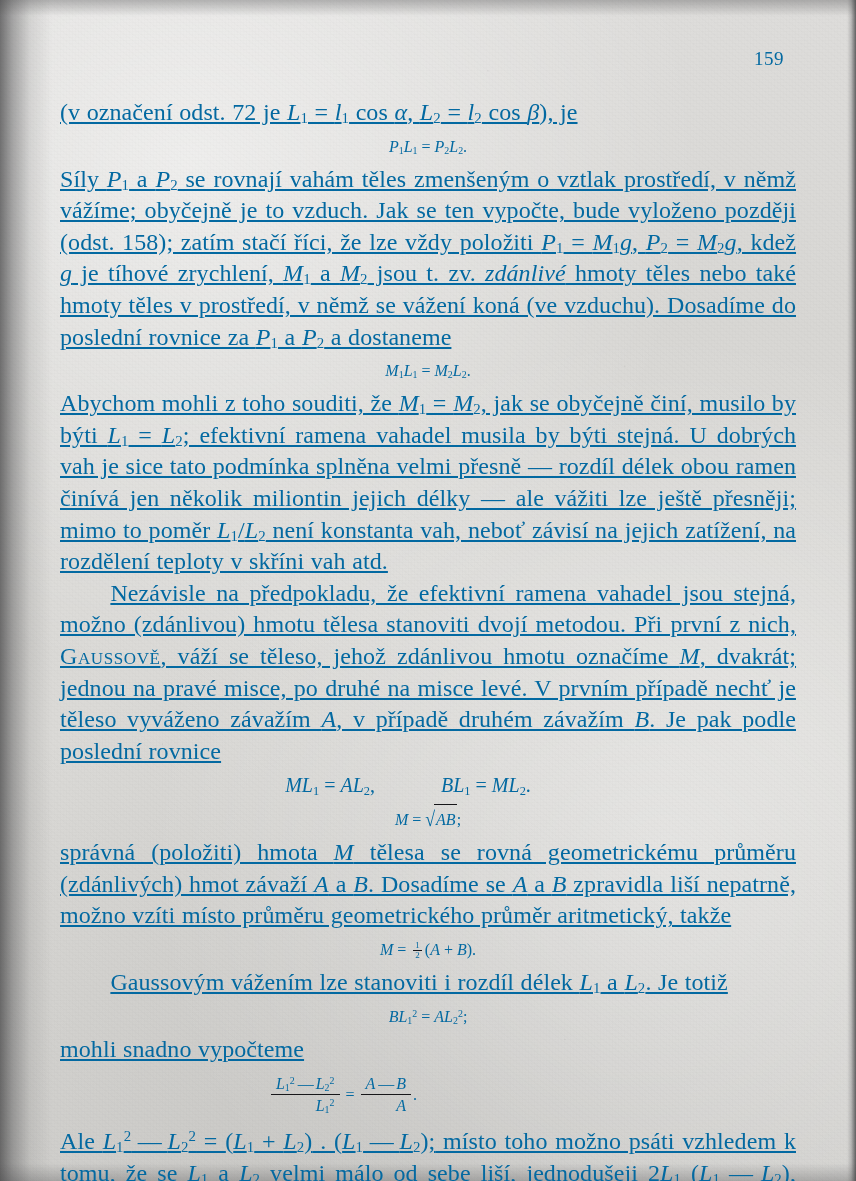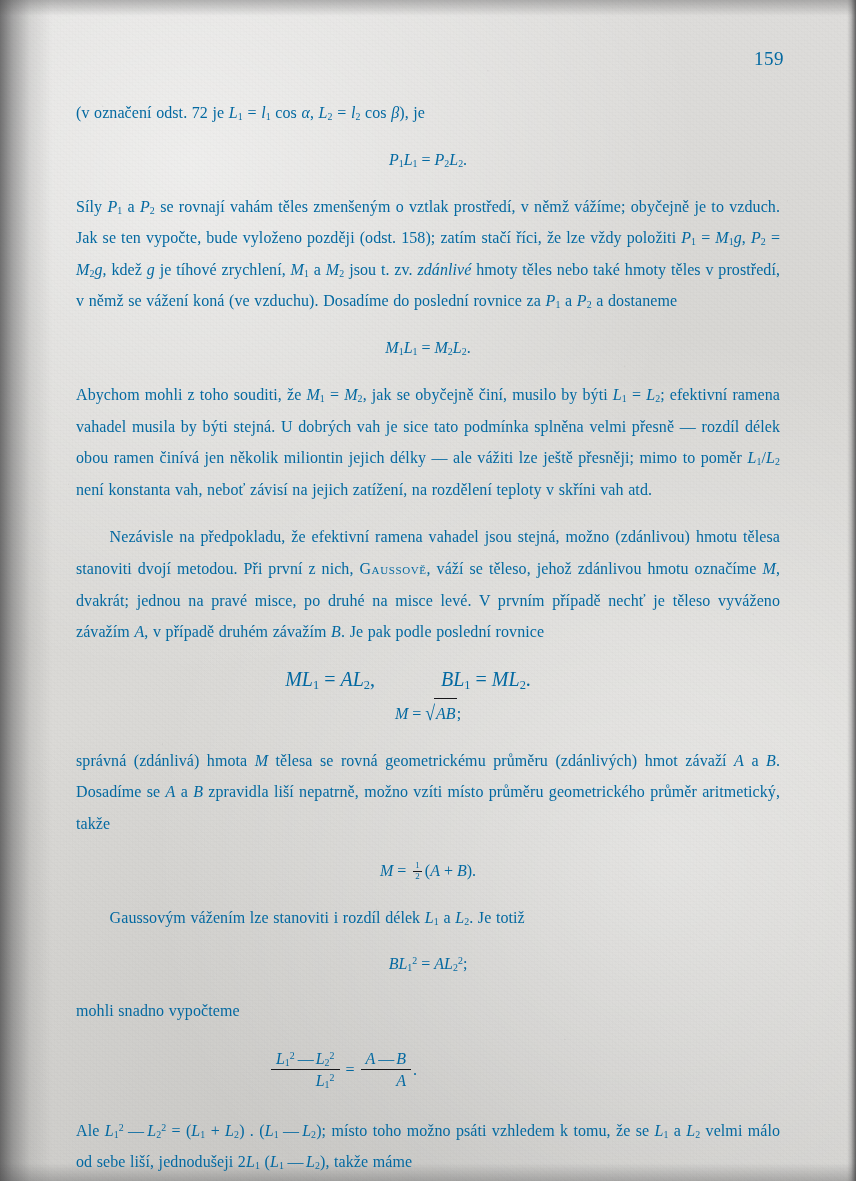--- a/index.html
+++ b/index.html
@@ -81,27 +81,28 @@
     z-index: 5;
   }
   .folio {
     text-align: right;
     font-size: 19px;
     letter-spacing: .5px;
     padding-right: 12px;
     margin-bottom: 27px;
   }
   p.body {
-    margin: 16px;
-    font-size: 16px;
+    margin: 0;
+    font-size: 24px;
     line-height: 31.6px;
     text-align: justify;
     text-justify: inter-word;
     letter-spacing: .08px;
     word-spacing: .5px;
+    text-decoration: underline;
   }
   p.body.indent { text-indent: 2.1em; }
   .eq {
     margin: 3px 0 2px 0;
     text-align: center;
     font-size: 16px;
     line-height: 30px;
   }
   .eq.offset-left { padding-right: 170px; }
   .eq-pair {
@@ -207,21 +208,21 @@
     <p class="body indent"><span>Nezávisle na předpokladu, že efektivní ramena vahadel jsou stejná, možno (zdánlivou) hmotu tělesa stanoviti dvojí metodou. Při první z nich, </span><span class="smallcaps">Gaussově</span><span>, váží se těleso, jehož zdánlivou hmotu označíme </span><i>M</i><span>, dvakrát; jednou na pravé misce, po druhé na misce levé. V prvním případě nechť je těleso vyváženo závažím </span><i>A</i><span>, v případě druhém závažím </span><i>B</i><span>. Je pak podle poslední rovnice</span></p>
 
     <div class="eq-pair">
       <span><i>M</i><i><span>L</span><sub>1</sub></i><span> = </span><i>A</i><i><span>L</span><sub>2</sub></i><span>,</span></span>
       <span><i>B</i><i><span>L</span><sub>1</sub></i><span> = </span><i>M</i><i><span>L</span><sub>2</sub></i><span>.</span></span>
     </div>
 
 
     <div class="eq"><i>M</i><span> = </span><span class="radical"><span class="sign">√</span><i class="rad-body">AB</i></span><span>;</span></div>
 
-    <p class="body"><span>správná (zdánlivá) hmota </span><i>M</i><span> tělesa se rovná geometrickému průměru (zdánlivých) hmot závaží </span><i>A</i><span> a </span><i>B</i><span>. Dosadíme se </span><i>A</i><span> a </span><i>B</i><span> zpravidla liší nepatrně, možno vzíti místo průměru geometrického průměr aritmetický, takže</span></p>
+    <p class="body"><span>správná (položiti) hmota </span><i>M</i><span> tělesa se rovná geometrickému průměru (zdánlivých) hmot závaží </span><i>A</i><span> a </span><i>B</i><span>. Dosadíme se </span><i>A</i><span> a </span><i>B</i><span> zpravidla liší nepatrně, možno vzíti místo průměru geometrického průměr aritmetický, takže</span></p>
 
     <div class="eq"><i>M</i><span> = </span><span class="half"><span class="num">1</span><span class="den">2</span></span><span>(</span><i>A</i><span> + </span><i>B</i><span>).</span></div>
 
     <p class="body indent"><span>Gaussovým vážením lze stanoviti i rozdíl délek </span><i><span>L</span><sub>1</sub></i><span> a </span><i><span>L</span><sub>2</sub></i><span>. Je totiž</span></p>
 
     <div class="eq"><i>B</i><i><span>L</span><sub>1</sub><sup>2</sup></i><span> = </span><i>A</i><i><span>L</span><sub>2</sub><sup>2</sup></i><span>;</span></div>
 
     <p class="body">mohli snadno vypočteme</p>
 
     <div class="eq offset-left"><span class="frac"><span class="num"><i><span>L</span><sub>1</sub><sup>2</sup></i><span class="dash"> — </span><i><span>L</span><sub>2</sub><sup>2</sup></i></span><span class="den"><i><span>L</span><sub>1</sub><sup>2</sup></i></span></span><span> = </span><span class="frac"><span class="num"><i>A</i><span class="dash"> — </span><i>B</i></span><span class="den"><i>A</i></span></span><span>.</span></div>

